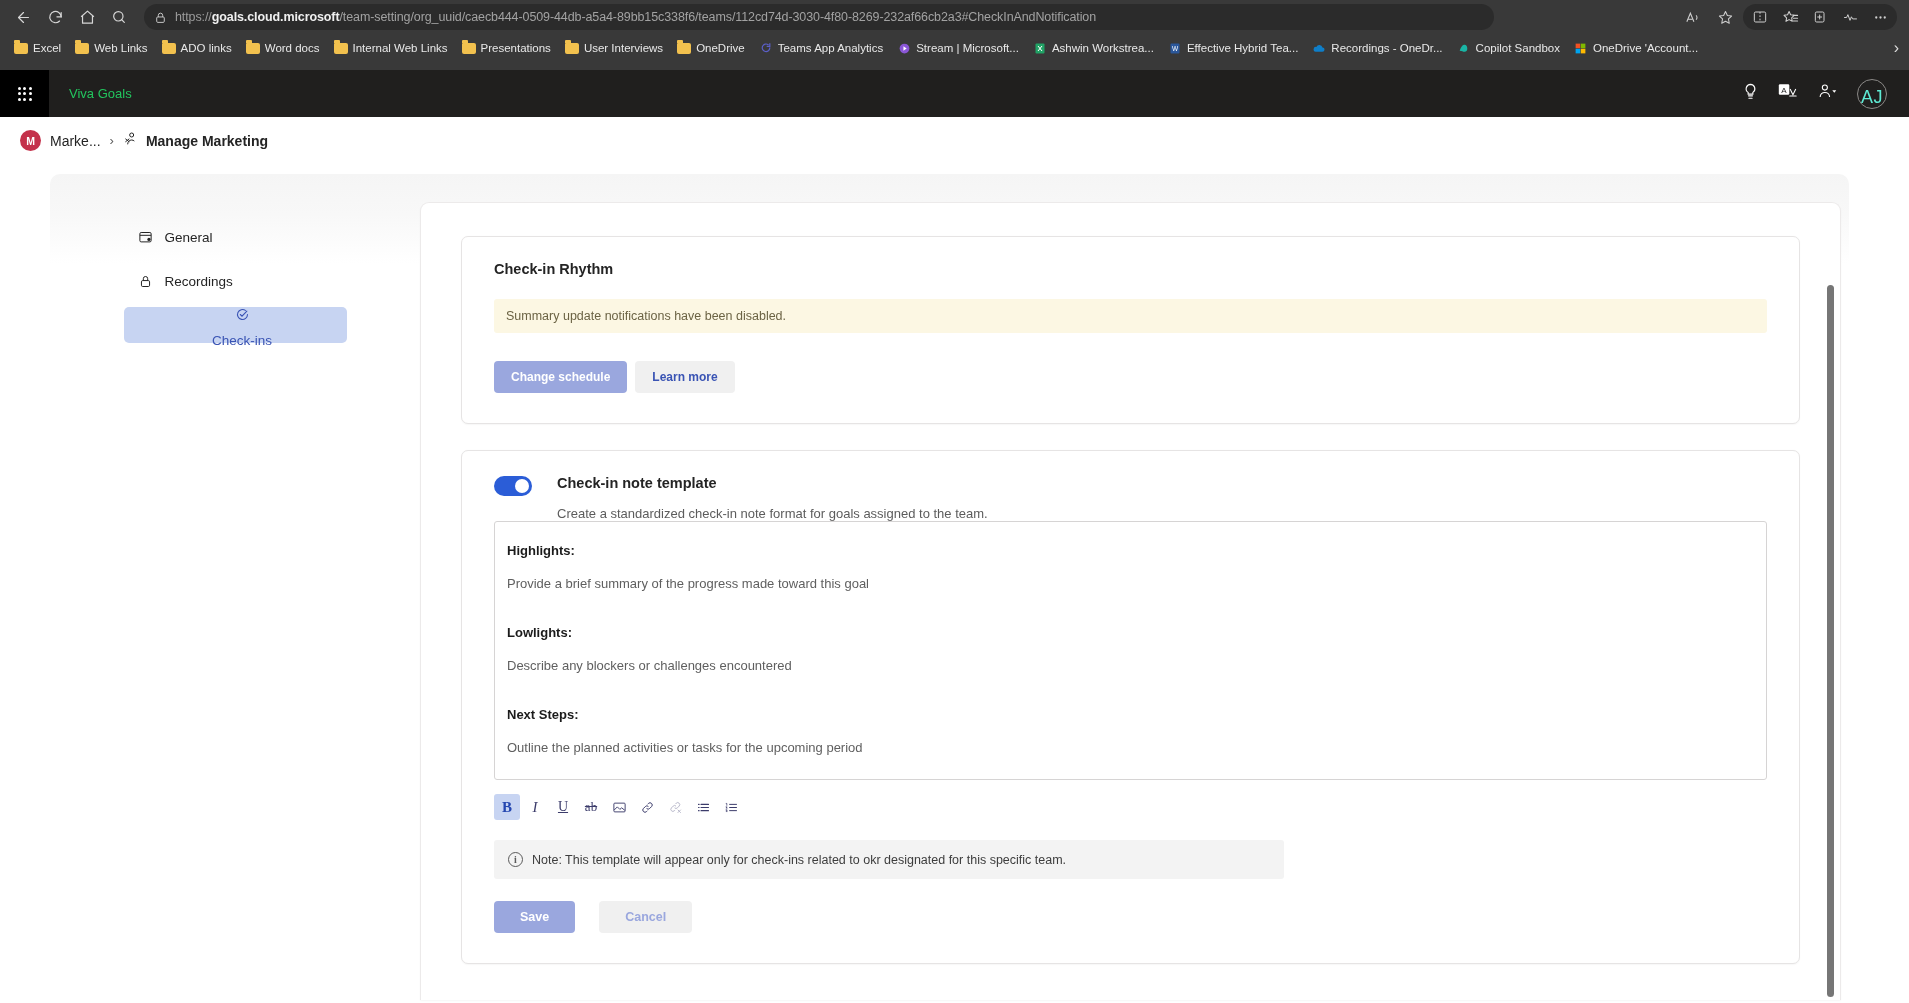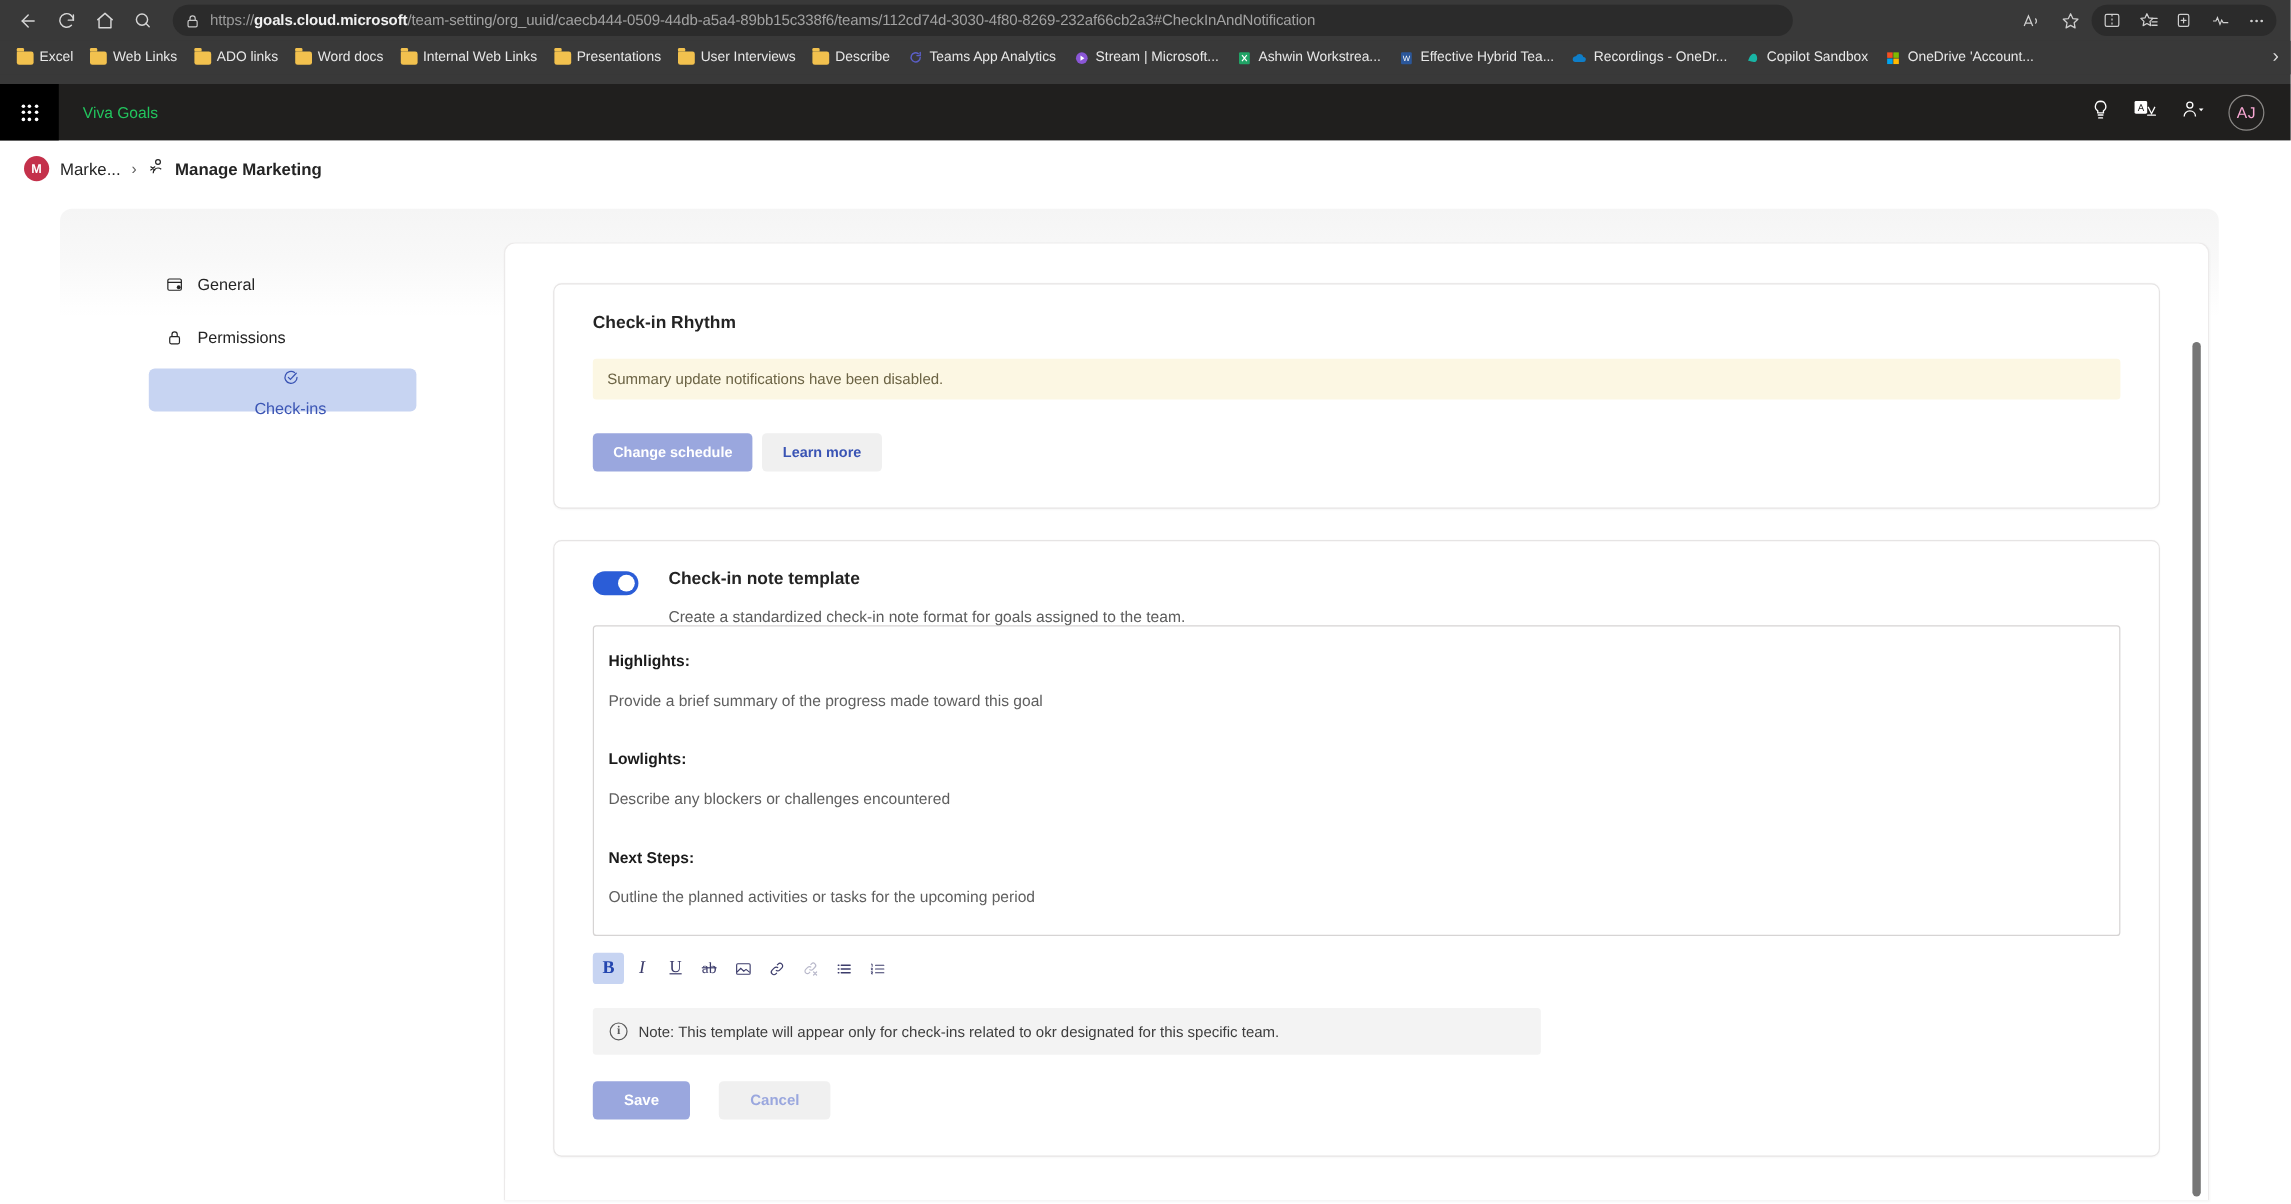--- a/index.html
+++ b/index.html
@@ -140,22 +140,22 @@
     margin-left: auto;
     display: flex;
     align-items: center;
     gap: 18px;
     padding-right: 22px;
     color: #ffffff;
   }
   .avatar {
     width: 30px; height: 30px; border-radius: 50%;
     border: 1.5px solid #8a8886;
-    display:flex; align-items:center; justify-content:center;
-    font-size: 13px; color:#f9a8d4; letter-spacing:0.5px;
+    display:flex; align-items:flex-end; justify-content:center;
+    font-size: 18px; color:#5eead4; letter-spacing:0.5px;
   }
 
   
   .breadcrumb-bar {
     height: 47px;
     background: #ffffff;
     display: flex;
     align-items: center;
     padding-left: 20px;
     gap: 9px;
@@ -494,21 +494,21 @@
     <div class="bm">
         <span class="bm-ico">
           <span class="folder"></span>
         </span>
         <span>User Interviews</span>
       </div>
     <div class="bm">
         <span class="bm-ico">
           <span class="folder"></span>
         </span>
-        <span>Describe</span>
+        <span>OneDrive</span>
       </div>
     <div class="bm">
         <span class="bm-ico">
           <svg width="13" height="13" viewBox="0 0 24 24" fill="none" stroke="#5b5fc7" stroke-width="2.2" stroke-linecap="round">
             <path d="M17 5a7 7 0 1 0 3 5.8"></path>
             <path d="M20 3v5h-5"></path>
           </svg>
         </span>
         <span>Teams App Analytics</span>
       </div>
@@ -648,21 +648,21 @@
         </span>
         <span>General</span>
       </div>
       <div class="nav-item">
         <span class="nav-ico">
           <svg width="15" height="15" viewBox="0 0 24 24" fill="none" stroke="#242424" stroke-width="1.6">
               <rect x="5.5" y="10.5" width="13" height="9.5" rx="2"></rect>
               <path d="M8.5 10.5V7.5a3.5 3.5 0 0 1 7 0v3"></path>
             </svg>
         </span>
-        <span>Permissions</span>
+        <span>Recordings</span>
       </div>
       <div class="nav-item active">
         <span class="nav-ico">
           <svg width="15" height="15" viewBox="0 0 24 24" fill="none" stroke="#3a54b4" stroke-width="1.7" stroke-linecap="round">
               <path d="M20 12a8 8 0 1 1-3.3-6.5"></path>
               <path d="M8.5 12l2.7 2.7L19 6.5"></path>
             </svg>
         </span>
         <span>Check-ins</span>
       </div>

